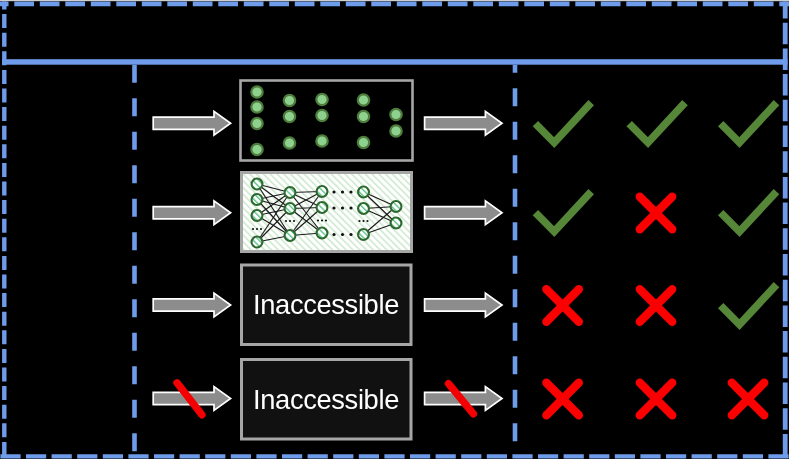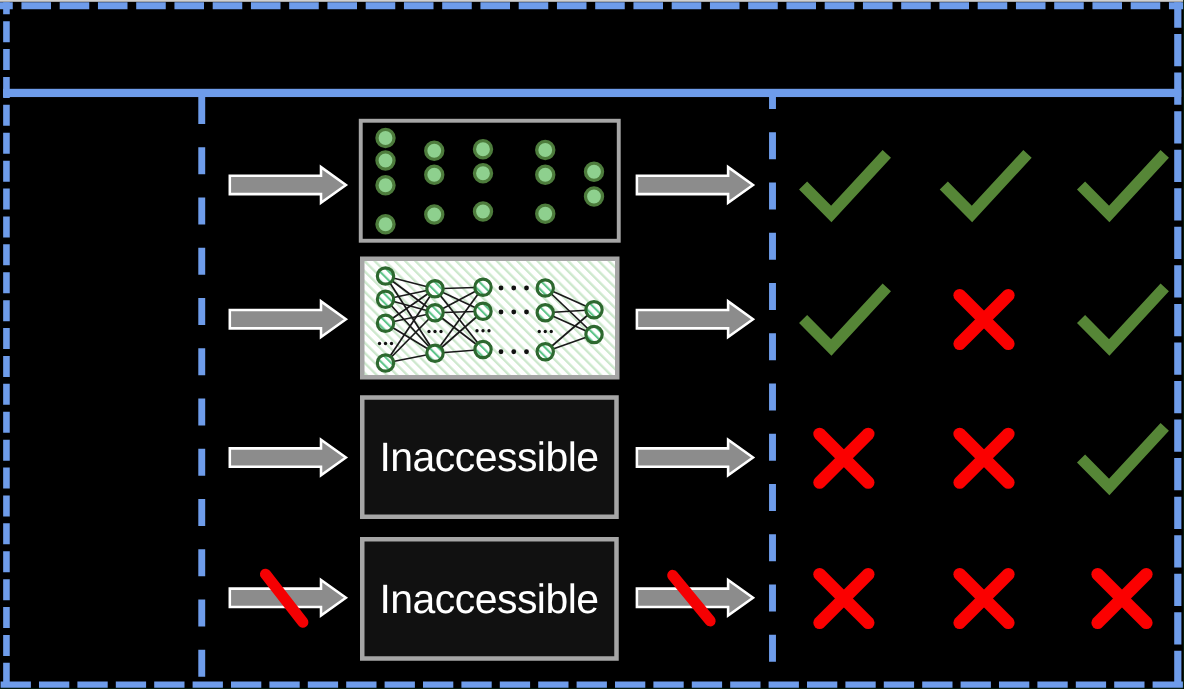--- a/index.html
+++ b/index.html
@@ -1,16 +1,16 @@
 <!DOCTYPE html>
 <html><head>
 <meta charset="utf-8">
 <style>
   html,body{margin:0;padding:0;background:#000;}
-  #stage{position:relative;width:789px;height:459px;background:#15803d;overflow:hidden;}
+  #stage{position:relative;width:789px;height:459px;background:#fdba74;overflow:hidden;}
   svg{display:block;}
 </style>
 </head>
 <body>
 <div id="stage">
 <svg width="789" height="459" viewBox="0 0 789 459">
   <defs>
     <pattern id="bgHatch" width="4.8" height="4.8" patternTransform="rotate(-45)" patternUnits="userSpaceOnUse">
       <rect width="4.8" height="4.8" fill="#ffffff"></rect>
       <rect width="1.55" height="4.8" fill="#cde8cd"></rect>

